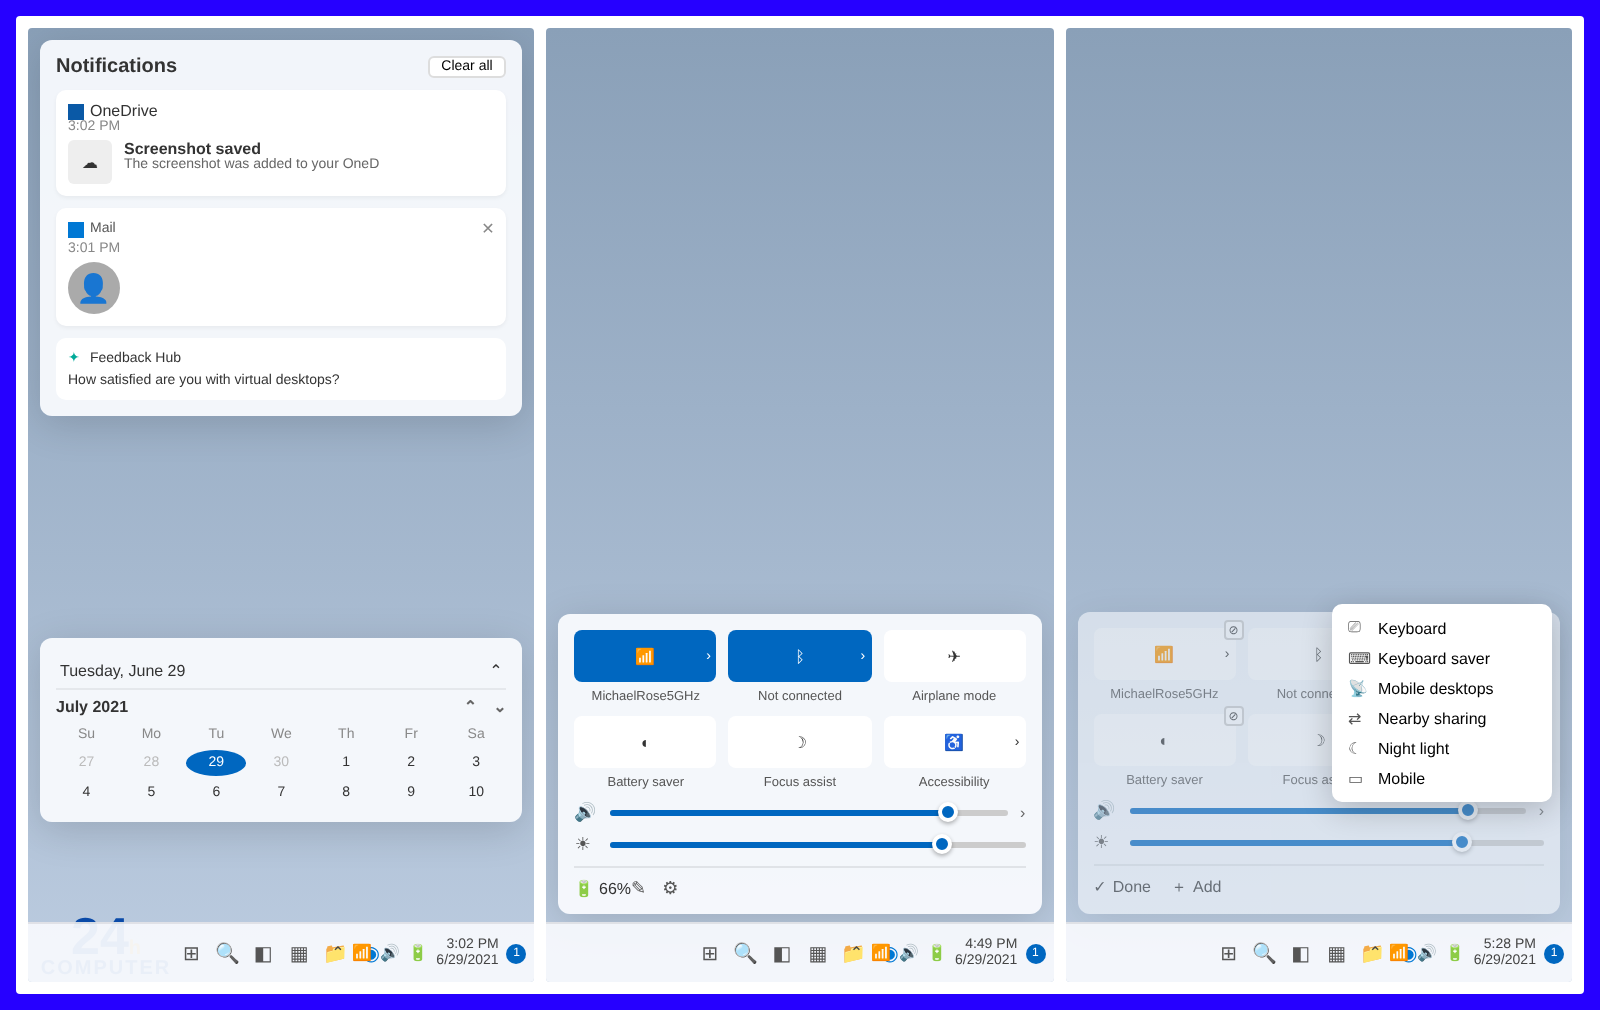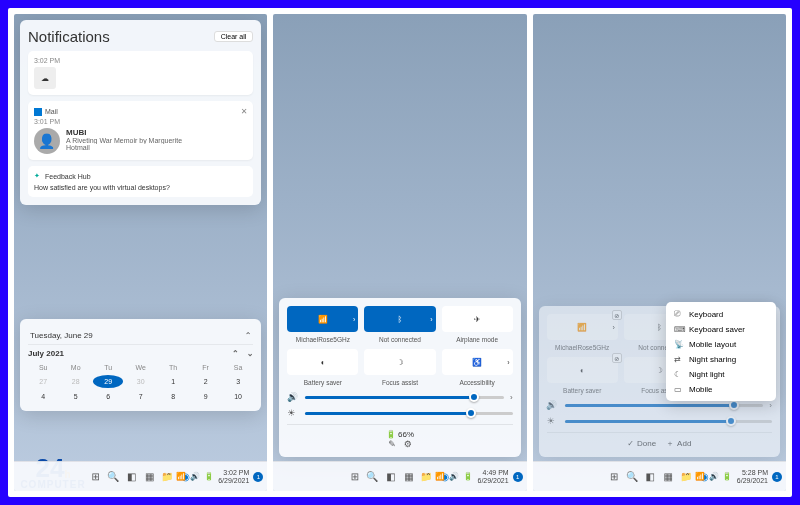--- a/index.html
+++ b/index.html
@@ -7,21 +7,21 @@
 .frame{position:absolute;top:8px;left:8px;right:8px;bottom:8px;background:#fff;border-radius:2px;display:flex;gap:6px;padding:6px;}
 .shot{flex:1;position:relative;background:linear-gradient(180deg,#8aa0b8 0%,#9db1c8 40%,#bccce0 100%);border-radius:2px;overflow:hidden;}
 .taskbar{position:absolute;bottom:0;left:0;right:0;height:30px;background:rgba(245,248,252,.95);border-top:1px solid rgba(0,0,0,.08);display:flex;align-items:center;justify-content:center;font-size:8px;}
 .tb-center{display:flex;gap:6px;align-items:center;}
 .tb-ico{width:12px;height:12px;display:flex;align-items:center;justify-content:center;color:#555;font-size:10px;}
 .tb-right{position:absolute;right:4px;display:flex;align-items:center;gap:4px;color:#444;}
 .tb-time{text-align:right;line-height:1.1;font-size:7px;}
 .panel{position:absolute;background:rgba(248,250,253,.95);border-radius:6px;box-shadow:0 4px 20px rgba(0,0,0,.15);padding:8px;font-size:8px;color:#333;}
 .notif-panel{top:6px;left:6px;right:6px;}
 .notif-hdr{display:flex;justify-content:space-between;align-items:center;margin-bottom:6px;}
-.notif-hdr .title{font-weight:400;font-size:15px;}
+.notif-hdr .title{font-weight:700;font-size:10px;}
 .clear-btn{background:#fff;border:1px solid #ddd;border-radius:3px;padding:1px 6px;font-size:7px;cursor:pointer;}
 .card{background:#fff;border-radius:5px;padding:6px;margin-bottom:6px;box-shadow:0 1px 2px rgba(0,0,0,.05);}
 .card-hdr{display:flex;justify-content:space-between;align-items:center;font-size:7px;color:#555;margin-bottom:2px;}
 .card-app{display:flex;align-items:center;gap:3px;}
 .app-ico{width:8px;height:8px;background:#0a59a6;}
 .card-time{font-size:7px;color:#888;margin-bottom:3px;}
 .card-body{display:flex;gap:6px;}
 .card-ico-lg{width:22px;height:22px;background:#eee;border-radius:3px;flex-shrink:0;display:flex;align-items:center;justify-content:center;}
 .card-title{font-weight:600;font-size:8px;}
 .card-sub{font-size:7px;color:#666;white-space:nowrap;overflow:hidden;text-overflow:ellipsis;}
@@ -45,21 +45,21 @@
 .qs-tile{background:#fff;border-radius:4px;height:26px;display:flex;align-items:center;justify-content:center;position:relative;color:#333;}
 .qs-tile.on{background:#0067c0;color:#fff;}
 .qs-tile .arrow{position:absolute;right:3px;font-size:7px;}
 .qs-label-row{display:grid;grid-template-columns:repeat(3,1fr);gap:6px;text-align:center;font-size:6.5px;color:#555;margin-bottom:6px;}
 .pin{position:absolute;top:-4px;right:-4px;width:10px;height:10px;background:#fff;border:1px solid #ccc;border-radius:2px;font-size:6px;display:flex;align-items:center;justify-content:center;}
 .slider-row{display:flex;align-items:center;gap:6px;margin:6px 0;}
 .slider-ico{width:12px;font-size:9px;color:#555;}
 .slider{flex:1;height:3px;background:#ccc;border-radius:2px;position:relative;}
 .slider-fill{position:absolute;height:100%;background:#0067c0;border-radius:2px;}
 .slider-thumb{position:absolute;width:10px;height:10px;background:#0067c0;border:2px solid #fff;border-radius:50%;top:-4px;box-shadow:0 1px 2px rgba(0,0,0,.3);}
-.qs-foot{display:flex;justify-content:flex-start;align-items:center;border-top:1px solid rgba(0,0,0,.08);padding-top:5px;margin-top:4px;font-size:8px;flex-direction:column;}
+.qs-foot{display:flex;justify-content:flex-start;align-items:center;border-top:1px solid rgba(0,0,0,.08);padding-top:5px;margin-top:4px;font-size:8px;}
 .qs-foot-ico{display:flex;gap:8px;color:#555;font-size:9px;}
 .edit-foot{display:flex;justify-content:flex-end;gap:10px;}
 .edit-btn{display:flex;align-items:center;gap:3px;font-size:8px;color:#333;}
 .menu{position:absolute;background:#fff;border-radius:5px;box-shadow:0 4px 16px rgba(0,0,0,.2);padding:4px;font-size:8px;width:110px;}
 .menu-item{display:flex;align-items:center;gap:5px;padding:3px 4px;border-radius:3px;cursor:pointer;}
 .menu-ico{width:10px;font-size:8px;color:#555;}
 .logo{position:absolute;left:-4px;bottom:-8px;width:86px;height:50px;display:flex;flex-direction:column;align-items:center;justify-content:center;color:#0a4aa8;font-weight:800;}
 .logo .num{font-size:26px;line-height:.8;display:flex;}
 .logo .h{color:#f5a623;font-size:10px;align-self:flex-end;}
 .logo .word{font-size:10px;letter-spacing:1px;}
@@ -69,41 +69,44 @@
 
 <div class="frame">
 
 <div class="shot">
   <div class="panel notif-panel">
     <div class="notif-hdr">
       <span class="title">Notifications</span>
       <button class="clear-btn">Clear all</button>
     </div>
     <div class="card">
+      <div class="card-app">
+            <span class="app-ico"></span>
+            <span>OneDrive</span>
+          </div>
       <div class="card-time">3:02 PM</div>
       <div class="card-body">
         <div class="card-ico-lg">☁</div>
+        <div style="overflow:hidden">
+          <div class="card-title">Screenshot saved</div>
+          <div class="card-sub">The screenshot was added to your OneD</div>
+        </div>
       </div>
     </div>
     <div class="card">
       <div class="card-hdr">
         <div class="card-app">
               <span class="app-ico" style="background:#0078d4"></span>
               <span>Mail</span>
             </div>
         <span class="close-x">✕</span>
       </div>
       <div class="card-time">3:01 PM</div>
       <div class="card-body">
         <div class="avatar">👤</div>
-        <div style="overflow:hidden">
-          <div class="card-title">MUBI</div>
-          <div class="card-sub">A Riveting War Memoir by Marguerite</div>
-          <div class="card-sub">Hotmail</div>
-        </div>
       </div>
     </div>
     <div class="fb-card">
       <div class="fb-hdr">
             <span class="fb-ico">✦</span>
             <span>Feedback Hub</span>
           </div>
       <div>How satisfied are you with virtual desktops?</div>
     </div>
   </div>
@@ -330,25 +333,25 @@
         <div class="menu-item">
           <span class="menu-ico">⎚</span>
           <span>Keyboard</span>
         </div>
         <div class="menu-item">
           <span class="menu-ico">⌨</span>
           <span>Keyboard saver</span>
         </div>
         <div class="menu-item">
           <span class="menu-ico">📡</span>
-          <span>Mobile layout</span>
+          <span>Mobile desktops</span>
         </div>
         <div class="menu-item">
           <span class="menu-ico">⇄</span>
-          <span>Night sharing</span>
+          <span>Nearby sharing</span>
         </div>
         <div class="menu-item">
           <span class="menu-ico">☾</span>
           <span>Night light</span>
         </div>
         <div class="menu-item">
           <span class="menu-ico">▭</span>
           <span>Mobile</span>
         </div>
       </div>

